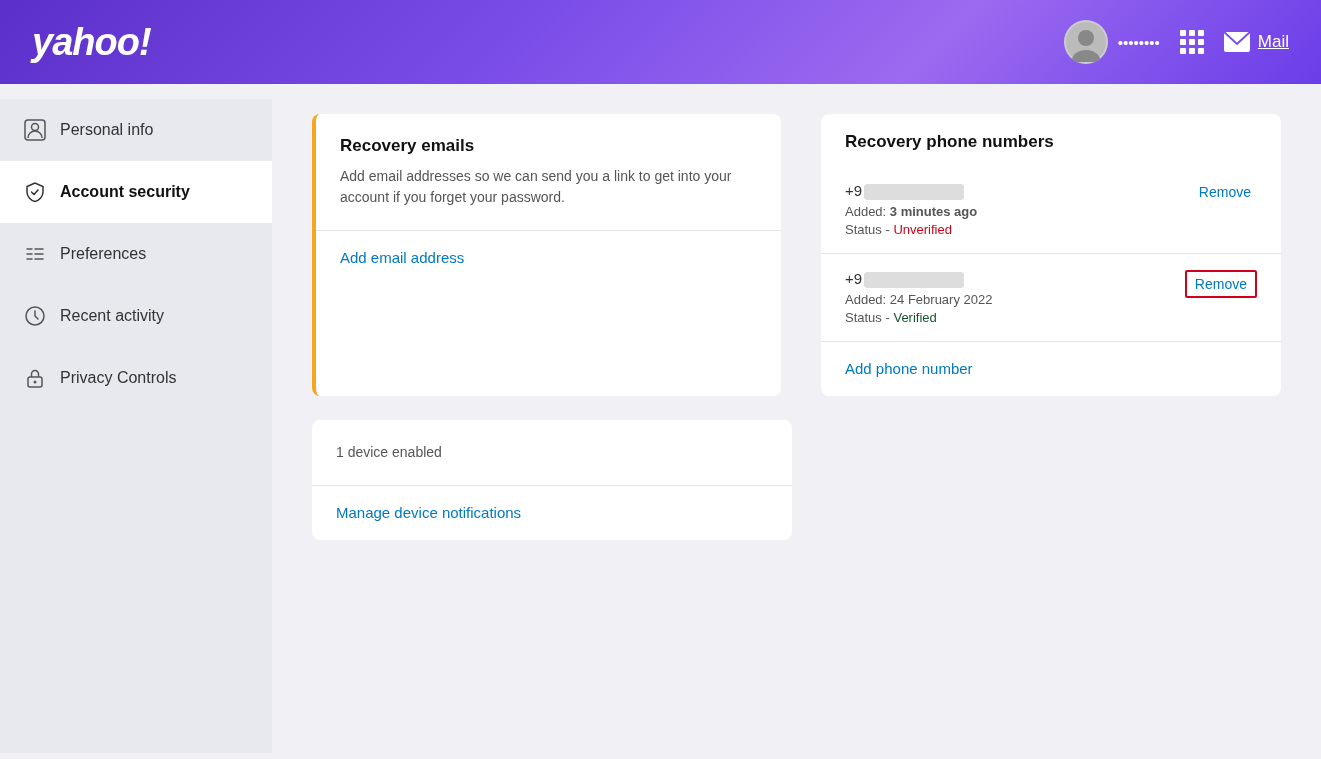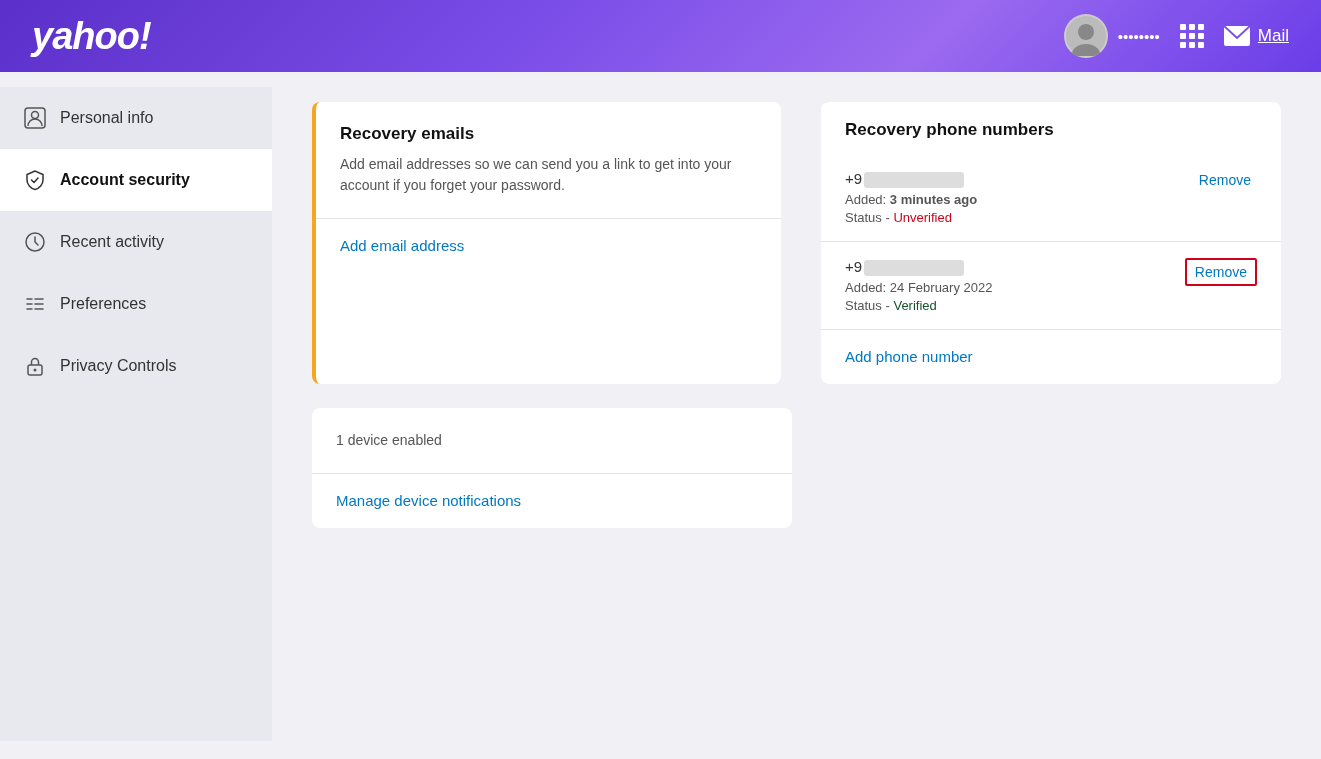--- a/index.html
+++ b/index.html
@@ -1,21 +1,21 @@
 <!DOCTYPE html>
 <html><head>
   <meta charset="utf-8">
   <style>
     * { margin: 0; padding: 0; box-sizing: border-box; }
     body { font-family: -apple-system, BlinkMacSystemFont, 'Segoe UI', Arial, sans-serif; background: #f0f0f5; min-height: 759px; }
 
     
     .header {
       background: linear-gradient(135deg, #5b2fc9 0%, #7b4de8 40%, #9b6af0 70%, #6a3de8 100%);
-      height: 72px;
+      height: 84px;
       display: flex;
       align-items: center;
       justify-content: space-between;
       padding: 0 32px;
     }
     .yahoo-logo {
       color: white;
       font-size: 38px;
       font-weight: 900;
       font-style: italic;
@@ -315,44 +315,44 @@
           <path d="M11 2L3 5.5V11c0 4.5 3.5 8.5 8 9.5 4.5-1 8-5 8-9.5V5.5L11 2z" stroke="#333" stroke-width="1.5" fill="none"></path>
           <path d="M7.5 11l2.5 2.5 4-4.5" stroke="#333" stroke-width="1.5" stroke-linecap="round" stroke-linejoin="round"></path>
         </svg>
       </span>
       <span>Account security</span>
     </div>
 
     <div class="sidebar-item">
       <span class="sidebar-icon">
         <svg width="22" height="22" viewBox="0 0 22 22" fill="none">
-          <circle cx="11" cy="11" r="9" stroke="#555" stroke-width="1.5" fill="none"></circle>
-          <path d="M11 6v5l3 3" stroke="#555" stroke-width="1.5" stroke-linecap="round"></path>
-        </svg>
-      </span>
-      <span>Recent activity</span>
-    </div>
-
-    <div class="sidebar-item">
-      <span class="sidebar-icon">
-        <svg width="22" height="22" viewBox="0 0 22 22" fill="none">
           <line x1="3" y1="6" x2="8" y2="6" stroke="#555" stroke-width="1.5" stroke-linecap="round"></line>
           <line x1="3" y1="11" x2="8" y2="11" stroke="#555" stroke-width="1.5" stroke-linecap="round"></line>
           <line x1="3" y1="16" x2="8" y2="16" stroke="#555" stroke-width="1.5" stroke-linecap="round"></line>
           <line x1="11" y1="6" x2="19" y2="6" stroke="#555" stroke-width="1.5" stroke-linecap="round"></line>
           <line x1="11" y1="11" x2="19" y2="11" stroke="#555" stroke-width="1.5" stroke-linecap="round"></line>
           <line x1="11" y1="16" x2="19" y2="16" stroke="#555" stroke-width="1.5" stroke-linecap="round"></line>
         </svg>
       </span>
       <span>Preferences</span>
     </div>
 
     <div class="sidebar-item">
       <span class="sidebar-icon">
         <svg width="22" height="22" viewBox="0 0 22 22" fill="none">
+          <circle cx="11" cy="11" r="9" stroke="#555" stroke-width="1.5" fill="none"></circle>
+          <path d="M11 6v5l3 3" stroke="#555" stroke-width="1.5" stroke-linecap="round"></path>
+        </svg>
+      </span>
+      <span>Recent activity</span>
+    </div>
+
+    <div class="sidebar-item">
+      <span class="sidebar-icon">
+        <svg width="22" height="22" viewBox="0 0 22 22" fill="none">
           <rect x="4" y="10" width="14" height="10" rx="2" stroke="#555" stroke-width="1.5" fill="none"></rect>
           <path d="M7.5 10V7a3.5 3.5 0 017 0v3" stroke="#555" stroke-width="1.5" fill="none"></path>
           <circle cx="11" cy="15" r="1.5" fill="#555"></circle>
         </svg>
       </span>
       <span>Privacy Controls</span>
     </div>
 
     <div class="sidebar-spacer"></div>
 

